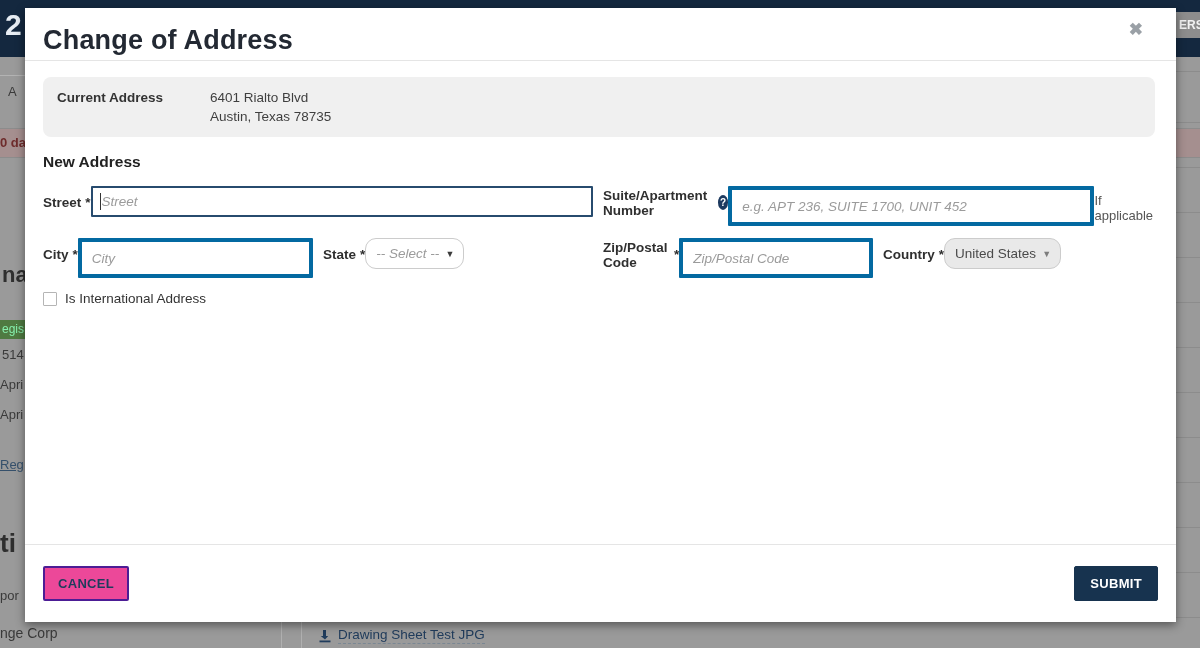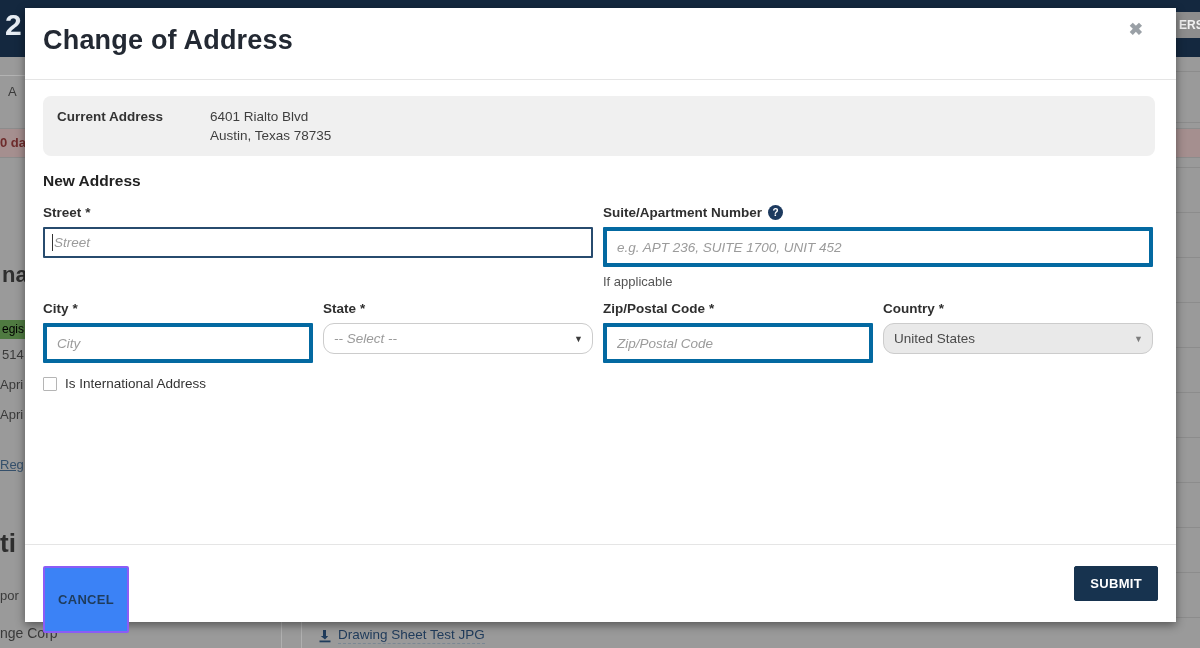--- a/index.html
+++ b/index.html
@@ -18,50 +18,50 @@
   .bg-strip-bottom { position:absolute; left:25px; top:622px; width:1175px; height:26px; background:#9a9a9a; }
   .bg-line-left { position:absolute; left:0; width:25px; height:1px; background:#b3b3b3; }
   .bg-alert { position:absolute; left:0; top:128px; width:25px; height:30px; background:#a58f8f;
               border-top:1px solid #8c8c8c; border-bottom:1px solid #8c8c8c;
               color:#6e2b2b; font-size:13px; font-weight:700; line-height:28px; white-space:nowrap; overflow:hidden; }
   .bg-alert-right { position:absolute; left:1176px; top:128px; width:24px; height:30px; background:#a58f8f;
               border-top:1px solid #8c8c8c; border-bottom:1px solid #8c8c8c; }
   .frag { position:absolute; color:#3a3a3a; font-size:13px; white-space:nowrap; overflow:hidden; }
   .frag-a { left:8px; top:84px; }
   .frag-heading { left:2px; top:262px; font-size:22px; font-weight:700; color:#2f2f2f; }
-  .frag-badge { left:0; top:320px; background:#4f7a41; color:#000000; font-size:12px; height:19px;
+  .frag-badge { left:0; top:320px; background:#4f7a41; color:#86efac; font-size:12px; height:19px;
                 line-height:19px; padding-left:2px; width:27px; }
   .frag-number { left:2px; top:347px; }
   .frag-date1 { left:0; top:377px; }
   .frag-date2 { left:0; top:407px; }
   .frag-link { left:0; top:457px; color:#35506b; text-decoration:underline; }
   .frag-heading2 { left:0; top:528px; font-size:26px; font-weight:700; color:#2f2f2f; }
   .frag-text1 { left:0; top:588px; }
   .frag-text2 { left:0; top:625px; font-size:14px;text-align:center; }
   .bg-vline { position:absolute; top:622px; width:1px; height:26px; background:#b0b0b0; }
   .bg-attachment { position:absolute; left:318px; top:627px; display:flex; align-items:center; gap:6px;
                    color:#203c5c; font-size:13.5px; }
   .bg-attachment .att-label { border-bottom:1px dashed #7a8793; padding-bottom:1px; }
   .bg-attachment svg { display:block; }
 
   
   .modal { position:absolute; left:25px; top:8px; width:1151px; height:614px; background:#ffffff;
            box-shadow:0 3px 9px rgba(0,0,0,.45); display:flex; flex-direction:column; }
-  .modal-header { position:relative; height:72px; border-bottom:1px solid #e5e5e5; padding:17px 18px 0 18px; flex:0 0 auto; }
+  .modal-header { position:relative; height:53px; border-bottom:1px solid #e5e5e5; padding:17px 18px 0 18px; flex:0 0 auto; }
   .modal-title { font-size:27px; font-weight:600; color:#232933; letter-spacing:.2px; }
   .modal-close { position:absolute; right:33px; top:11px; color:#9aa0a6; font-size:17px; font-weight:700;
                  cursor:pointer; line-height:22px; }
   .modal-body { flex:1 1 auto; padding:16px 18px 0 18px; }
   .current-box { background:#f0f0f0; border-radius:8px; padding:11px 14px; display:flex; width:1112px; }
   .current-label { width:153px; font-weight:700; font-size:13.5px; color:#333; padding-top:2px; flex:0 0 auto; }
   .current-value { font-size:13.5px; color:#3f3f3f; line-height:19px; }
   .section-title { margin-top:16px; font-size:15.5px; font-weight:600; color:#222; }
 
   .form-row { display:flex; gap:10px; margin-top:15px; }
-  .fcol { display:flex; flex-direction:column; }
+  .fcol { display:flex; }
   .w2 { width:550px; } .w1 { width:270px; }
   .flabel { font-size:13.5px; font-weight:700; color:#2f2f2f; margin-bottom:7px; display:flex; align-items:center; gap:4px; }
   .req { font-weight:700; color:#2f2f2f; }
   .help-icon { width:15px; height:15px; border-radius:50%; background:#1d3a5f; color:#fff; font-size:10px;
                font-weight:700; display:inline-flex; align-items:center; justify-content:center; margin-left:2px; }
   input.fld { height:31px; border:4px solid #0369a1; border-radius:1px; padding:16px 10px; font-size:13.5px;
               font-family:"Liberation Sans", sans-serif; color:#333; width:100%; outline:none; background:#fff; }
   input.fld::placeholder { font-style:italic; color:#9b9b9b; opacity:1; }
   .street-wrap { position:relative; width:100%; }
   .street-wrap input { border:2px solid #274b6e; padding:0 9px; }
@@ -74,21 +74,21 @@
   .select.disabled { background:#e9e9e9; color:#4a4a4a; font-style:normal; }
   .select.disabled .arrow { color:#7d7d7d; }
   .check-row { display:flex; align-items:center; margin-top:13px; gap:8px; }
   .checkbox { width:14px; height:14px; border:1px solid #b5b5b5; background:#fff; border-radius:1px; flex:0 0 auto; cursor:pointer; }
   .check-label { font-size:13.5px; color:#333; }
 
   .modal-footer { flex:0 0 auto; height:78px; border-top:1px solid #e5e5e5; padding:21px 18px 0 18px;
                   display:flex; justify-content:space-between; align-items:flex-start; }
   .btn { font-family:"Liberation Sans", sans-serif; font-size:13px; font-weight:700; cursor:pointer;
          border-radius:2px; letter-spacing:.3px; }
-  .btn-cancel { background:#3b82f6; color:#1f3c5c; border:2px solid #8b5cf6; padding:24px 13px; }
+  .btn-cancel { background:#ec4899; color:#1f3c5c; border:2px solid #4c1d95; padding:8px 13px; }
   .btn-submit { background:#17334f; color:#ffffff; border:1px solid #17334f; padding:9px 15px; }
 </style>
 </head>
 <body>
 
 <div class="bg-header"></div>
 <div class="bg-logo">2</div>
 <div class="bg-nav-item">ERS</div>
 
 <div class="bg-strip-left"></div>

